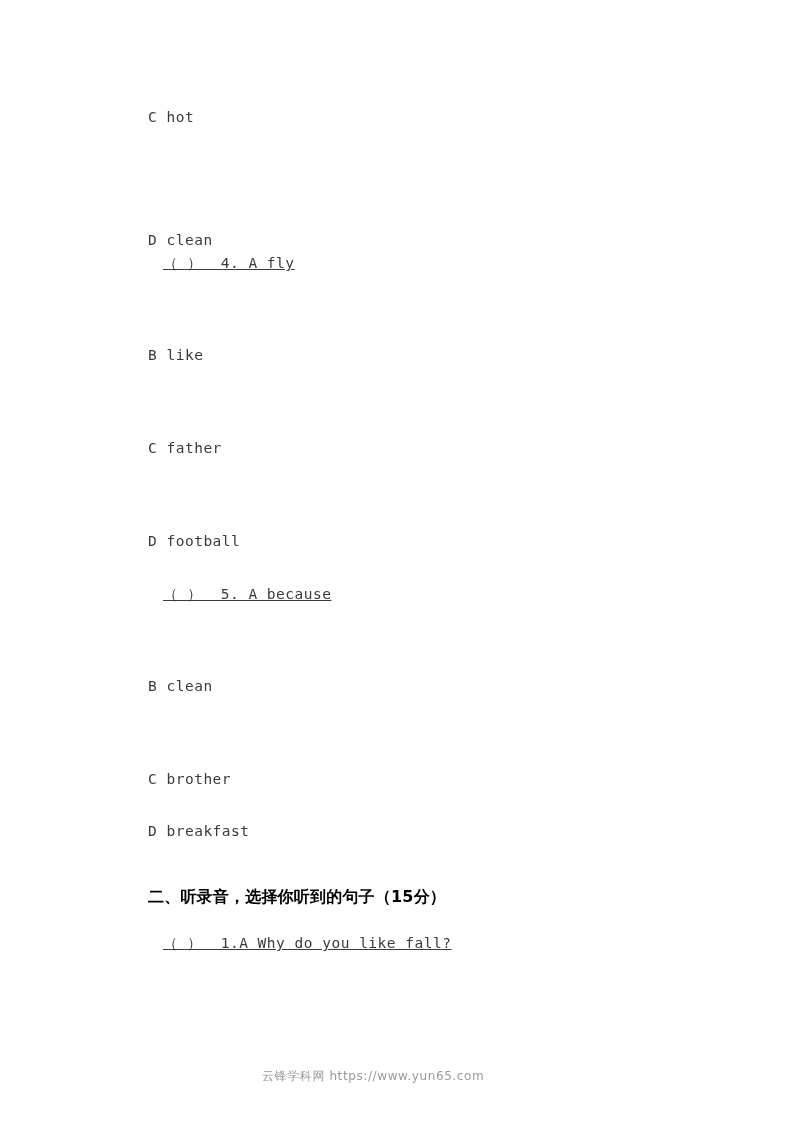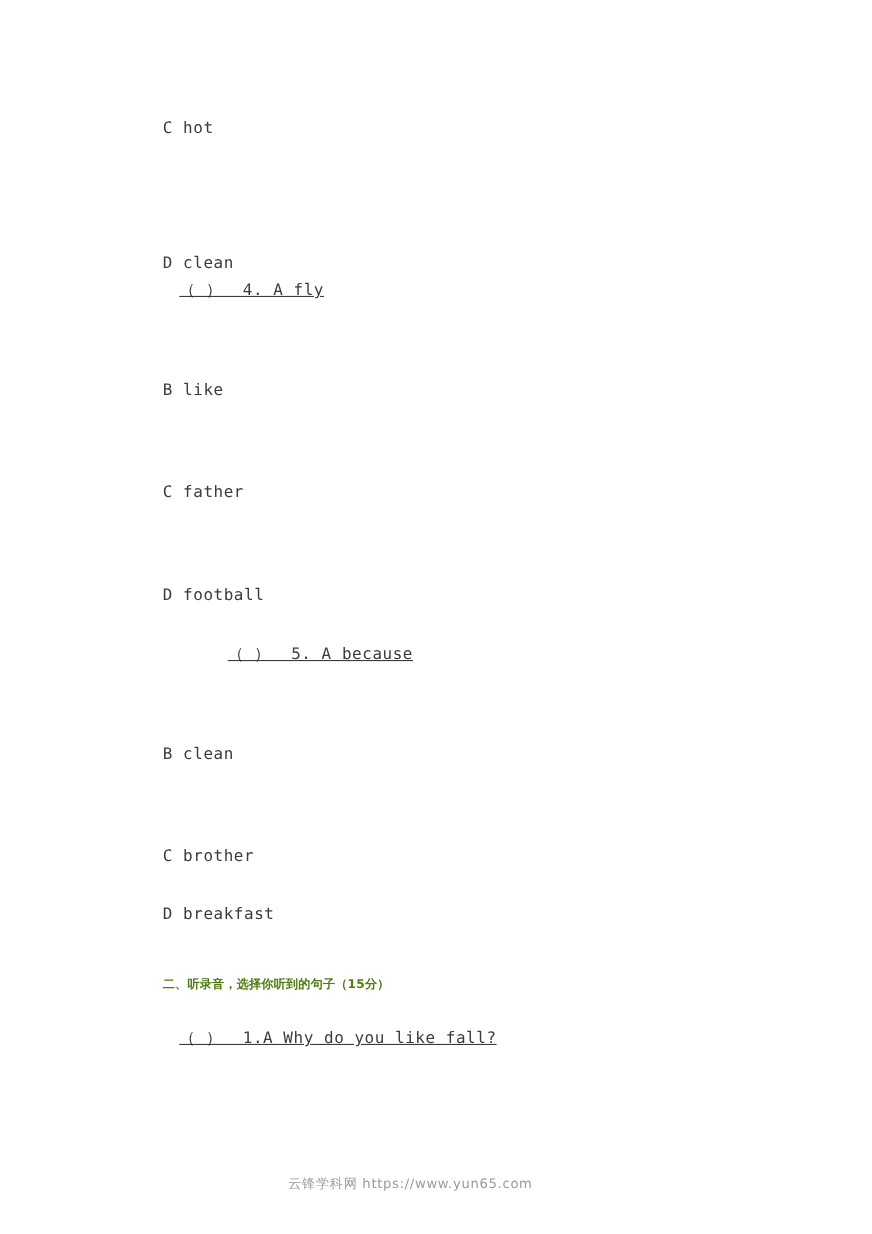--- a/index.html
+++ b/index.html
@@ -31,22 +31,22 @@
     letter-spacing: 0.5px;
   }
   .indent {
     left: 163px;
     text-decoration: underline;
   }
   .section-head {
     position: absolute;
     left: 148px;
     font-family: "DejaVu Sans", sans-serif;
-    font-size: 11px;
-    color: #4d7c0f;
+    font-size: 16px;
+    color: #000000;
     font-weight: bold;
     letter-spacing: 0.2px;
     white-space: pre;
   }
   .watermark {
     position: absolute;
     left: 262px;
     top: 1068px;
     font-family: "DejaVu Sans", sans-serif;
     font-size: 12px;
@@ -60,21 +60,21 @@
 
 <div class="page">
 
   <div>
     <div class="abs" style="top:109px;">C hot</div>
     <div class="abs" style="top:184px;margin-top:48px;">D clean</div>
     <div class="abs indent" style="top:254px;">（ ）  4. A fly</div>
     <div class="abs" style="top:347px;">B like</div>
     <div class="abs" style="top:440px;">C father</div>
     <div class="abs" style="top:533px;">D football</div>
-    <div class="abs indent" style="top:585px;margin-left:44px;">（ ）  5. A because</div>
+    <div class="abs indent" style="top:585px;">（ ）  5. A because</div>
     <div class="abs" style="top:678px;">B clean</div>
     <div class="abs" style="top:771px;">C brother</div>
     <div class="abs" style="top:823px;">D breakfast</div>
 
     <div class="section-head" style="top:887px;">二、听录音，选择你听到的句子（15分）</div>
 
     <div class="abs indent" style="top:934px;">（ ）  1.A Why do you like fall?</div>
   </div>
 
   <div class="watermark">云锋学科网 https://www.yun65.com</div>

